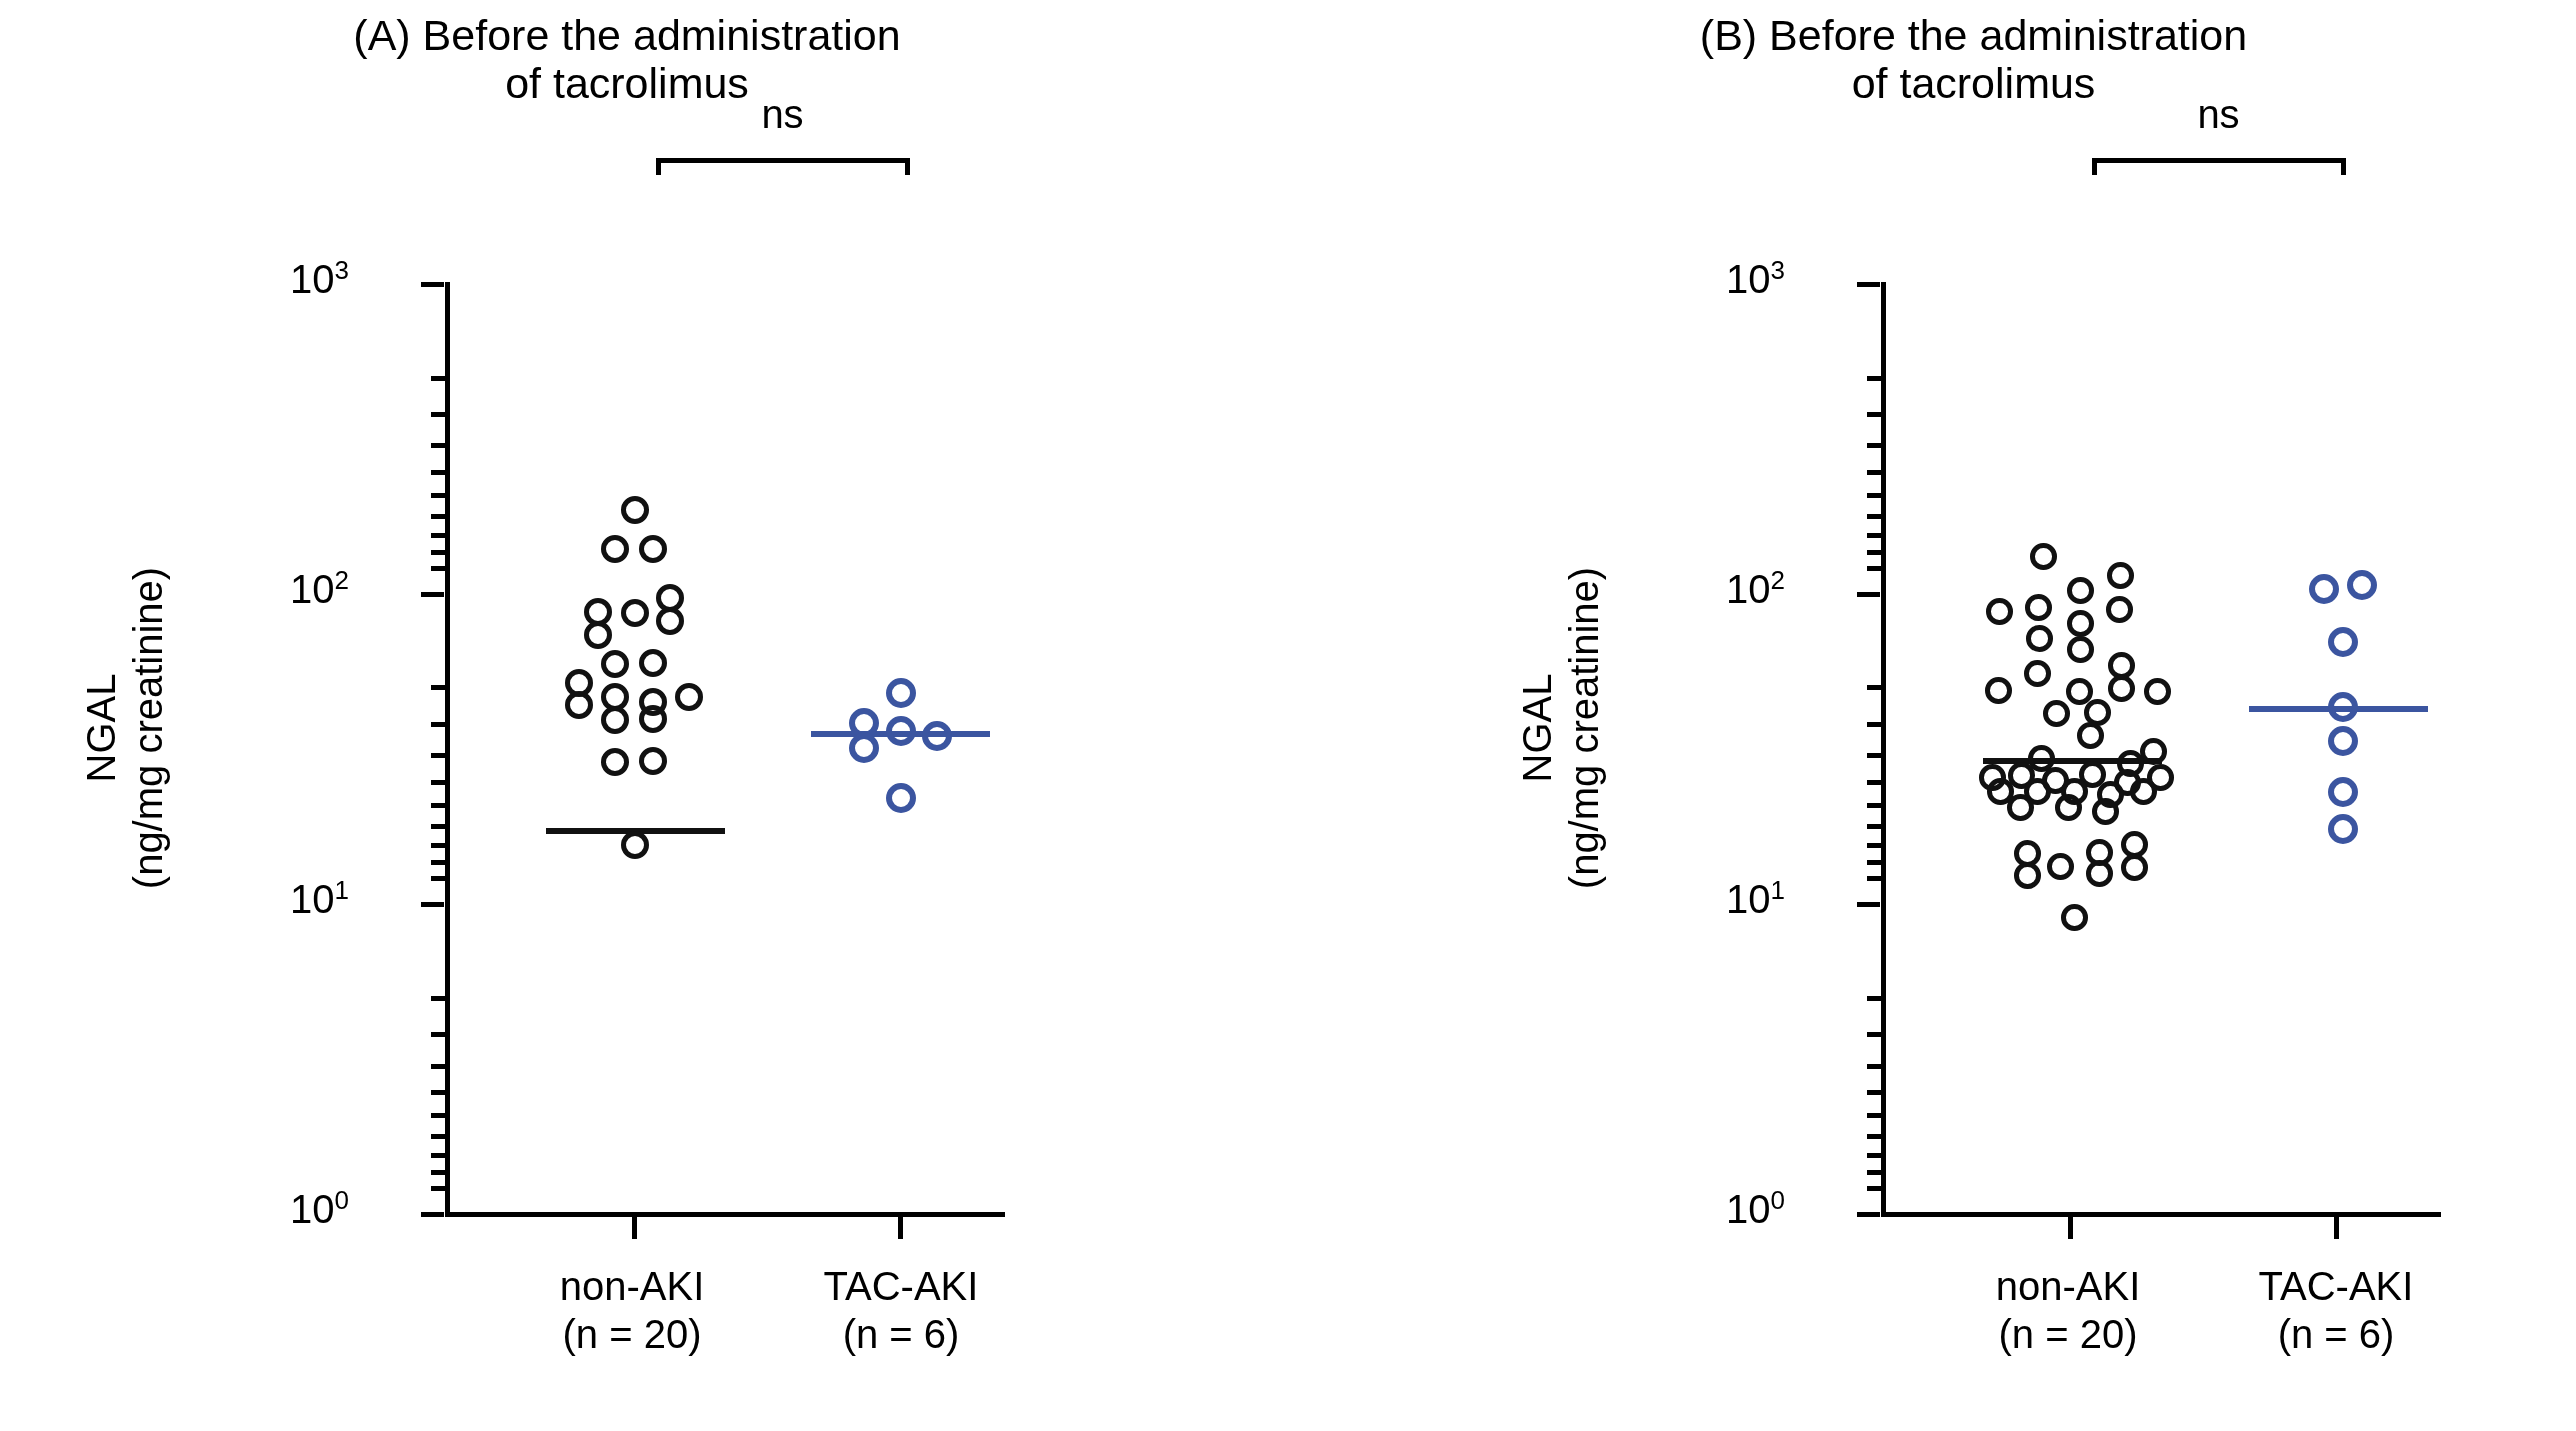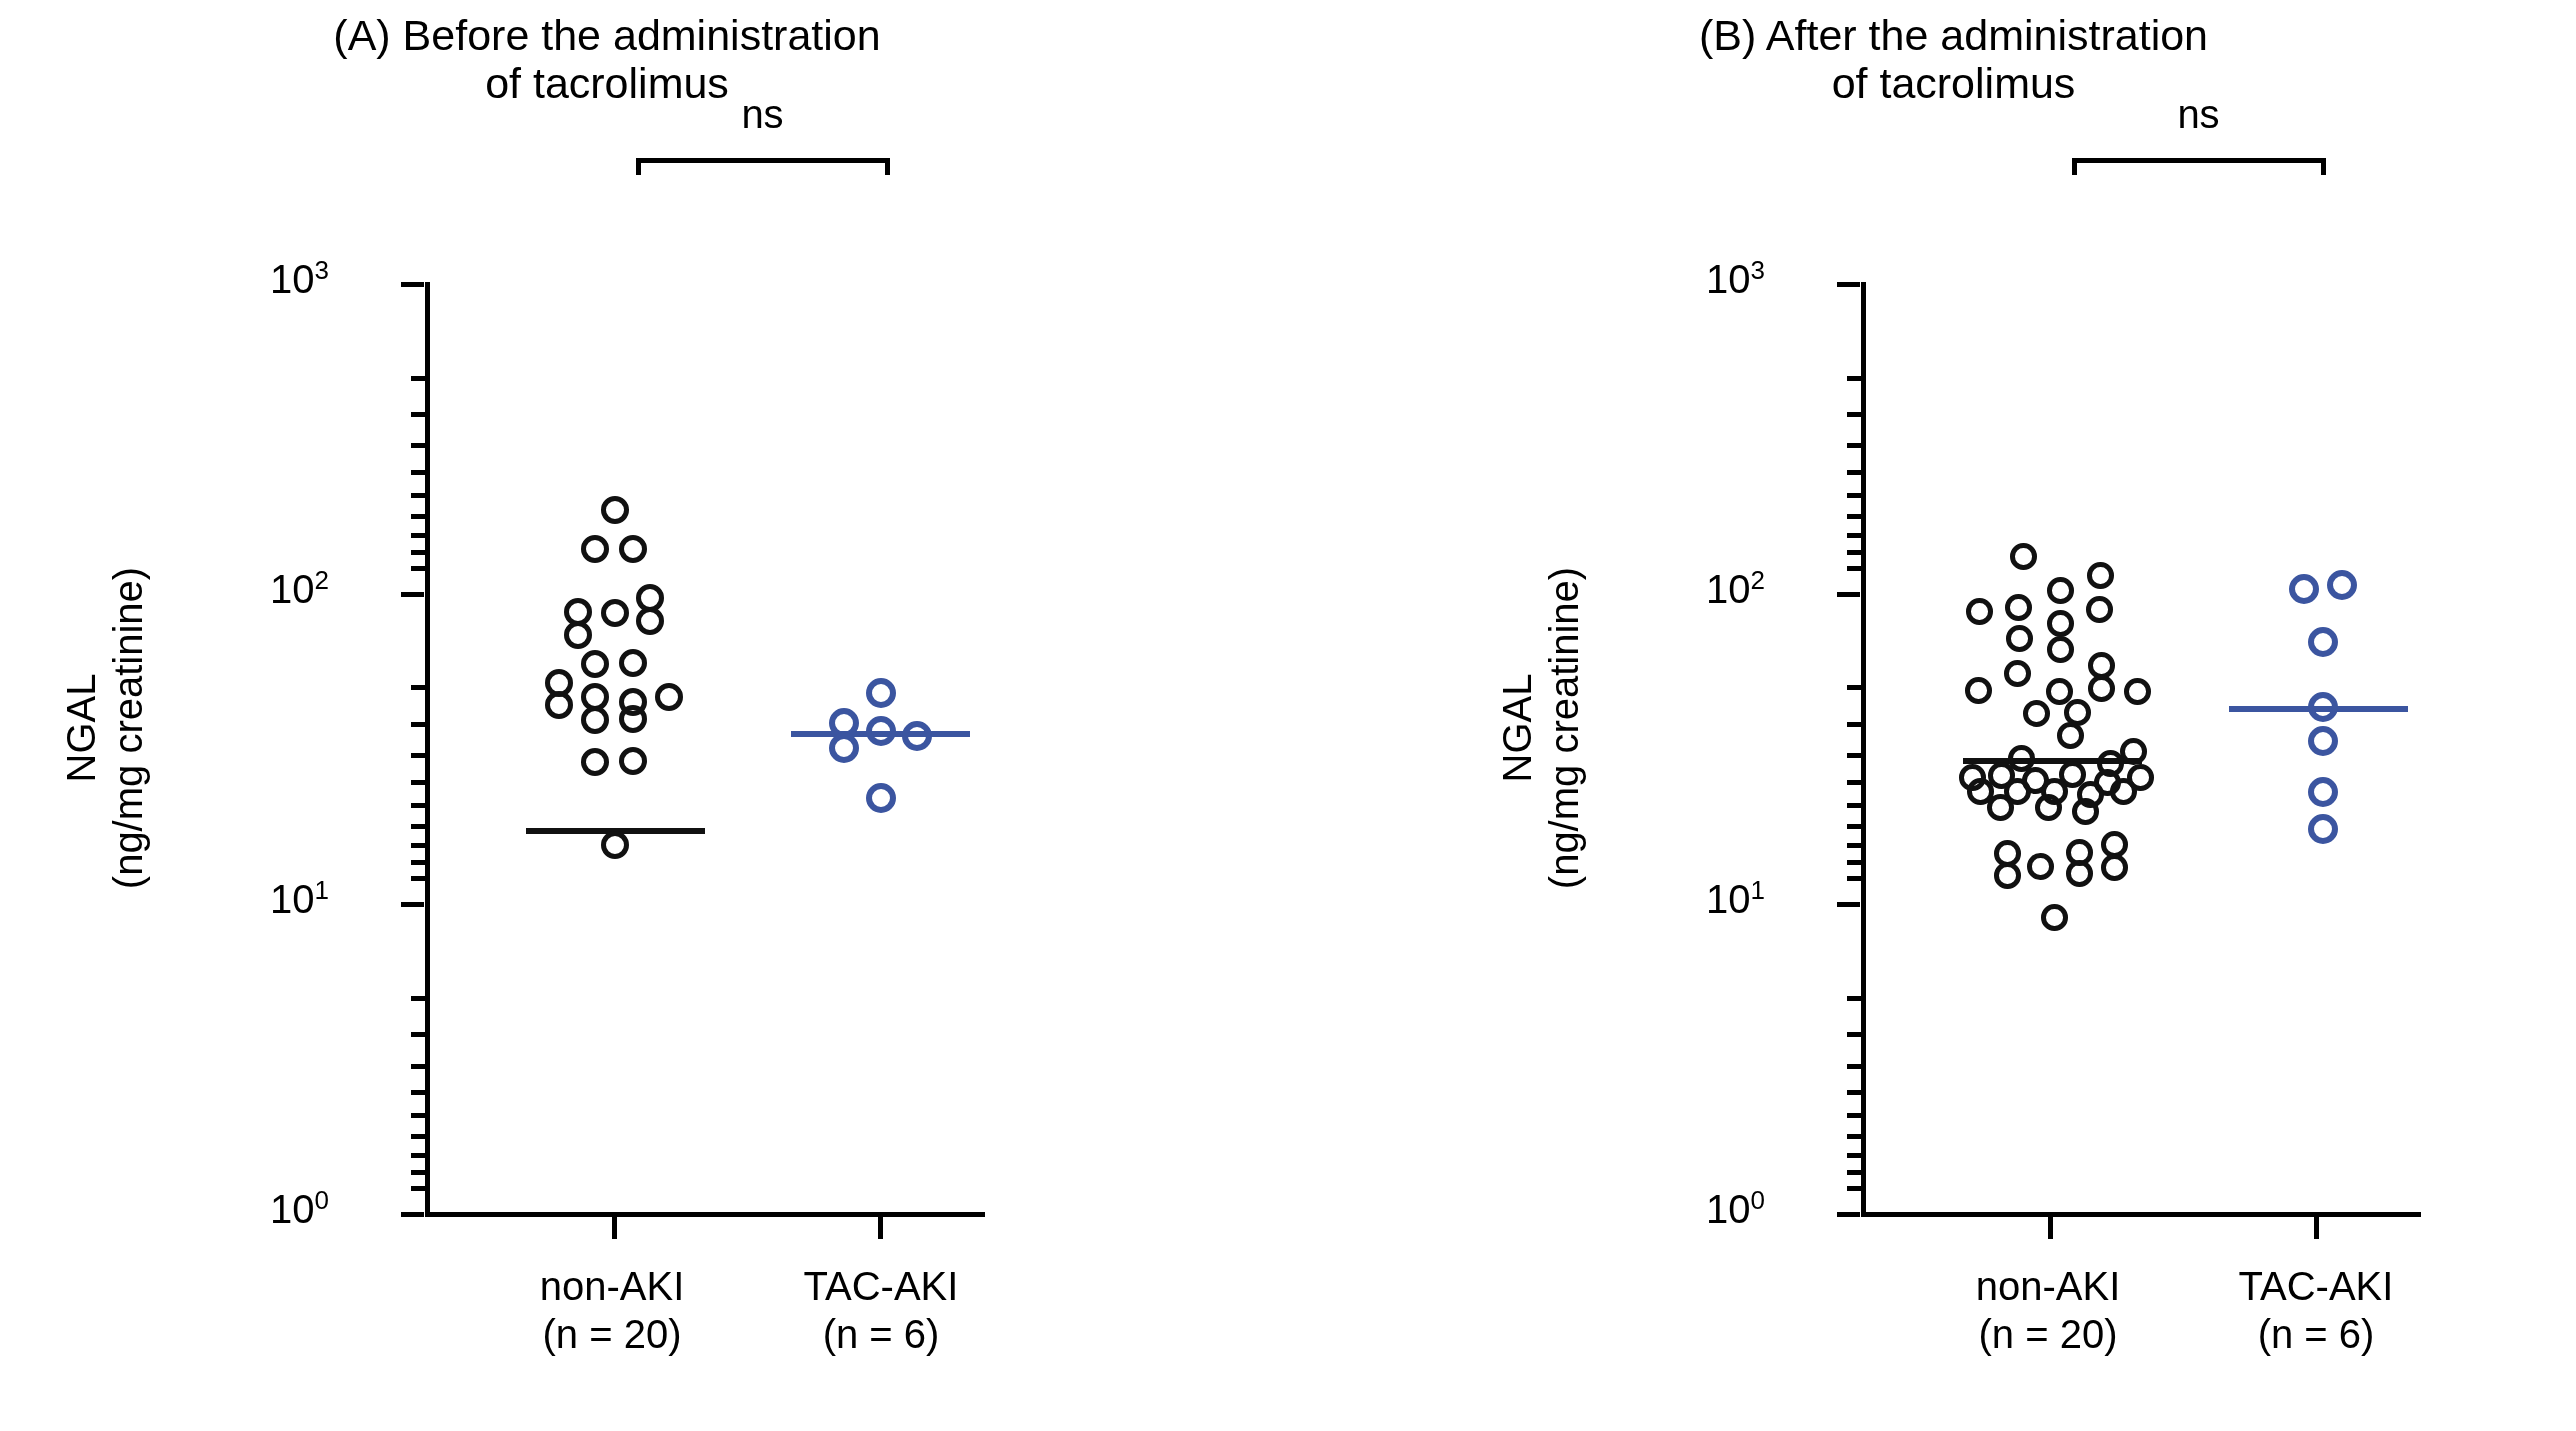--- a/index.html
+++ b/index.html
@@ -1,18 +1,18 @@
 <!DOCTYPE html>
 <html style="font-size:12.4px"><head>
 <meta charset="utf-8">
 <style>
   html,body{margin:0;padding:0;background:#ffffff;}
   body{width:2576px;height:1432px;position:relative;
        font-family:"Liberation Sans","DejaVu Sans",sans-serif;color:#000;}
-  .panel{position:absolute;top:0;width:1288px;height:1120px;}
+  .panel{position:absolute;top:0;width:1288px;height:1120px;margin-left:20px;}
   #panel-a{left:0;}
   #panel-b{left:1288px;}
   .title{position:absolute;left:0;width:1214px;top:11px;text-align:center;
          font-size:43px;line-height:48px;color:#000;white-space:pre-line;}
   #panel-b .title{left:74px;width:1183px;}
   .ns-label{position:absolute;font-size:40px;text-align:center;width:233px;}
   .bracket{position:absolute;border-top:5.4px solid #000;
            border-left:5.4px solid #000;border-right:5.4px solid #000;
            height:17px;box-sizing:border-box;}
   .axis-v{position:absolute;width:5.4px;background:#000;}
@@ -126,21 +126,21 @@
   <div class="pt b" style="left:866px;top:678px;width:30px;height:30px;"></div>
   <div class="pt b" style="left:829px;top:708px;width:30px;height:30px;"></div>
   <div class="pt b" style="left:829px;top:733px;width:30px;height:30px;"></div>
   <div class="pt b" style="left:866px;top:716px;width:30px;height:30px;"></div>
   <div class="pt b" style="left:902px;top:721px;width:30px;height:30px;"></div>
   <div class="pt b" style="left:866px;top:783px;width:30px;height:30px;"></div>
 </div>
 
 <div class="panel" id="panel-b">
 
-  <div class="title">(B) After the administration
+  <div class="title">(B) Before the administration
 of tacrolimus</div>
 
   <div class="ns-label" style="left:794px;top:92px;">ns</div>
   <div class="bracket" style="left:784px;top:158px;width:254px;"></div>
 
   <div class="axis-v" style="left:573px;top:282px;height:935px;"></div>
   <div class="axis-h" style="left:573px;top:1212px;width:560px;"></div>
 
   <div class="tickmaj" style="left:549px;top:282px;"></div>
   <div class="tickmaj" style="left:549px;top:592px;"></div>

